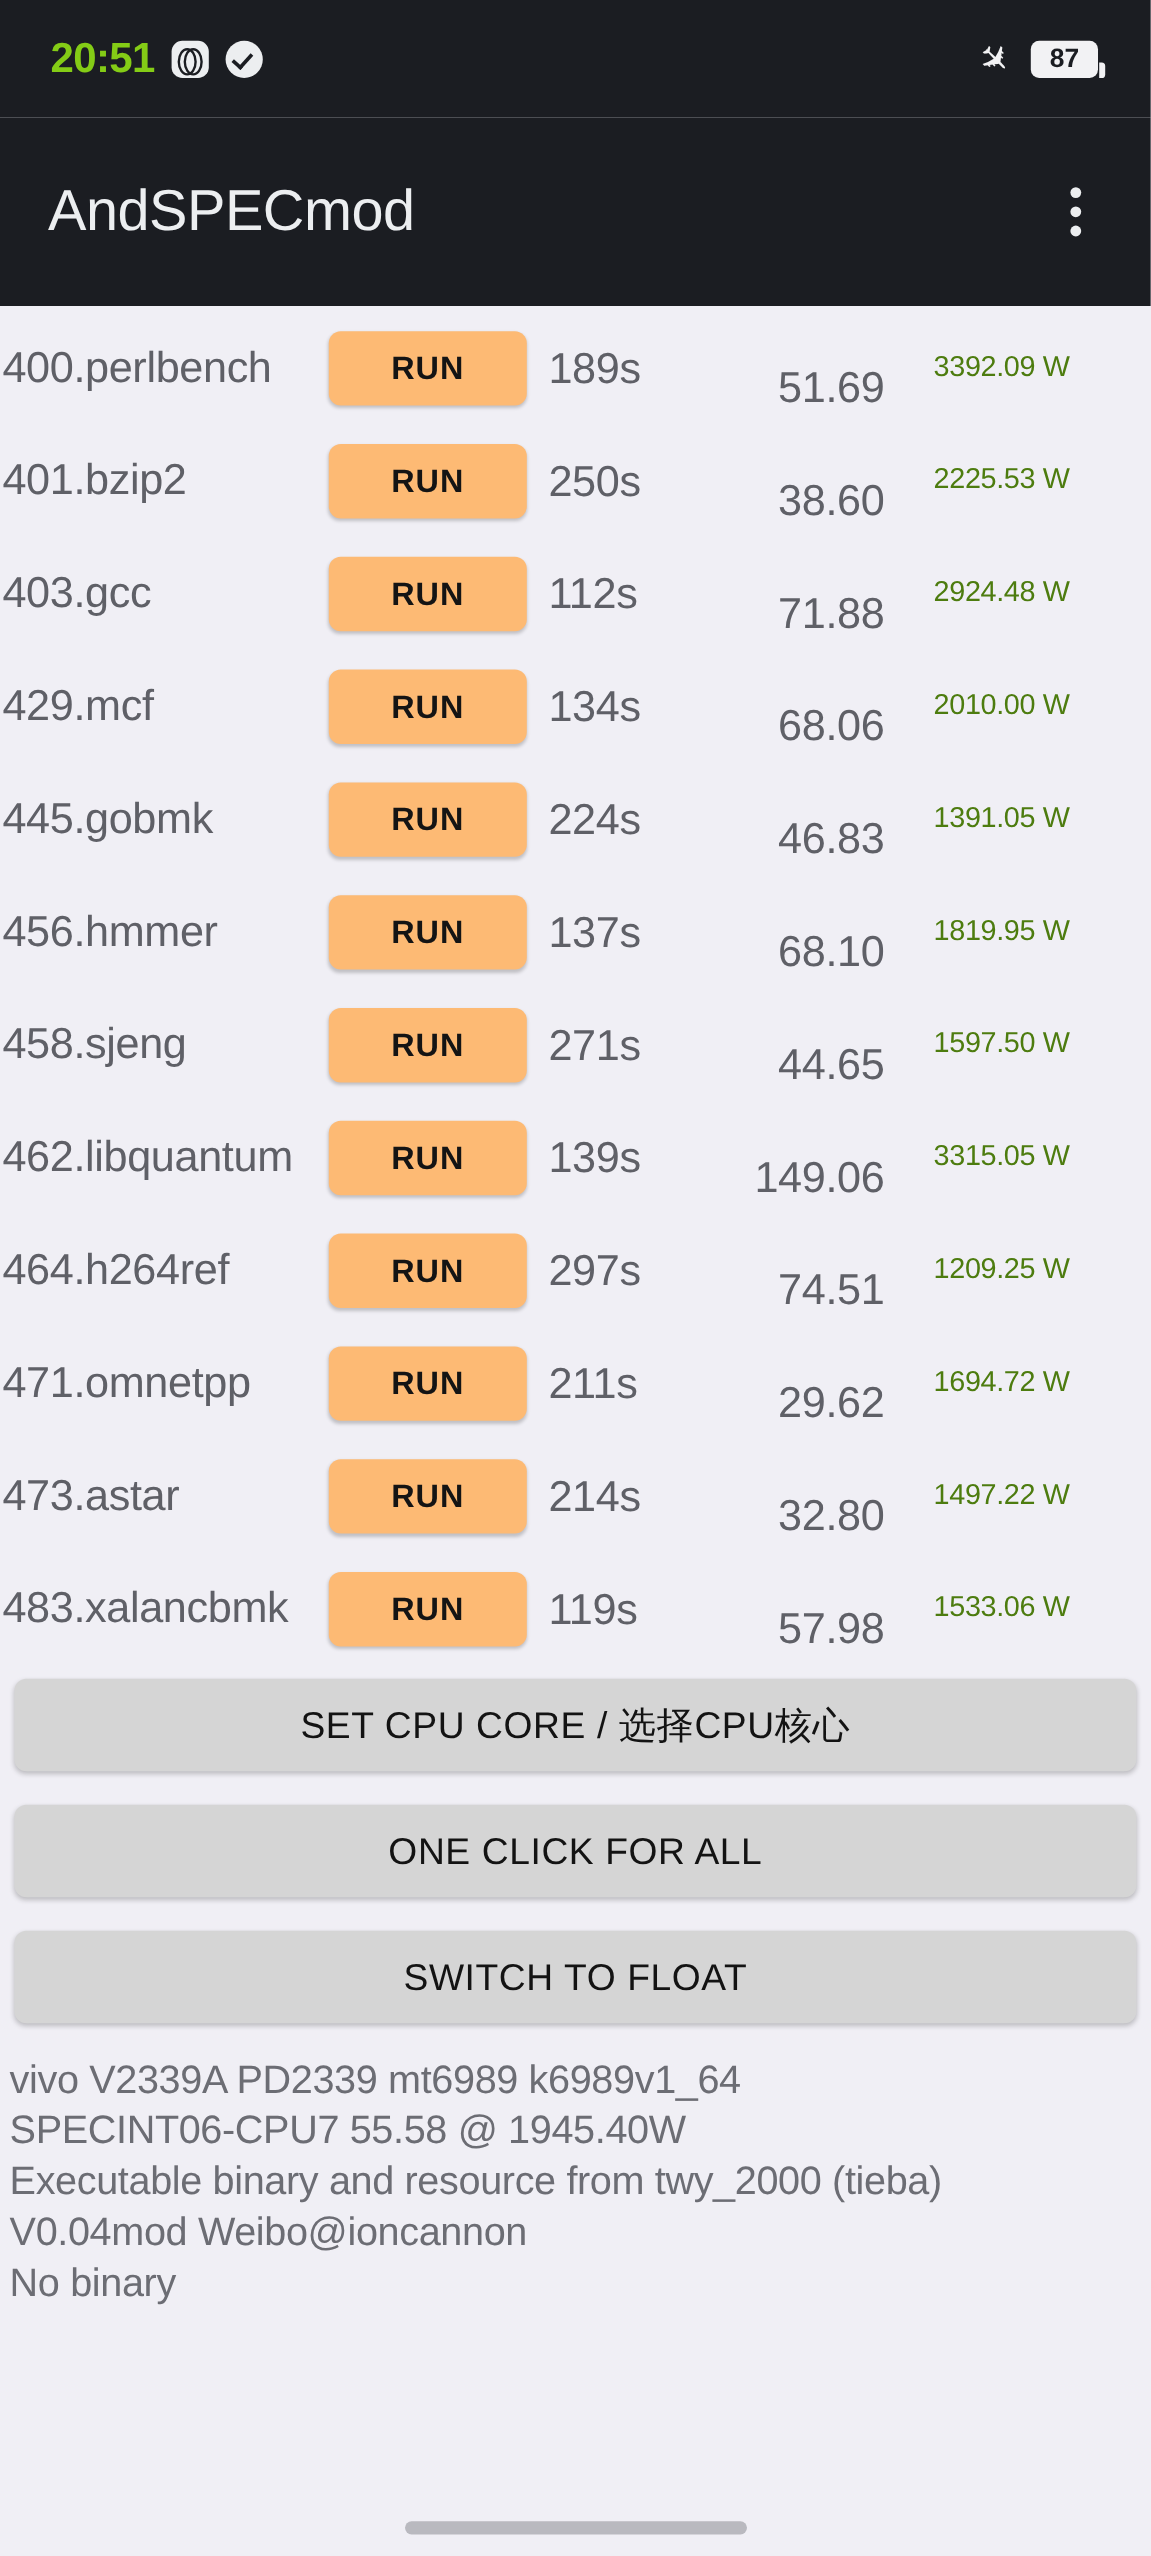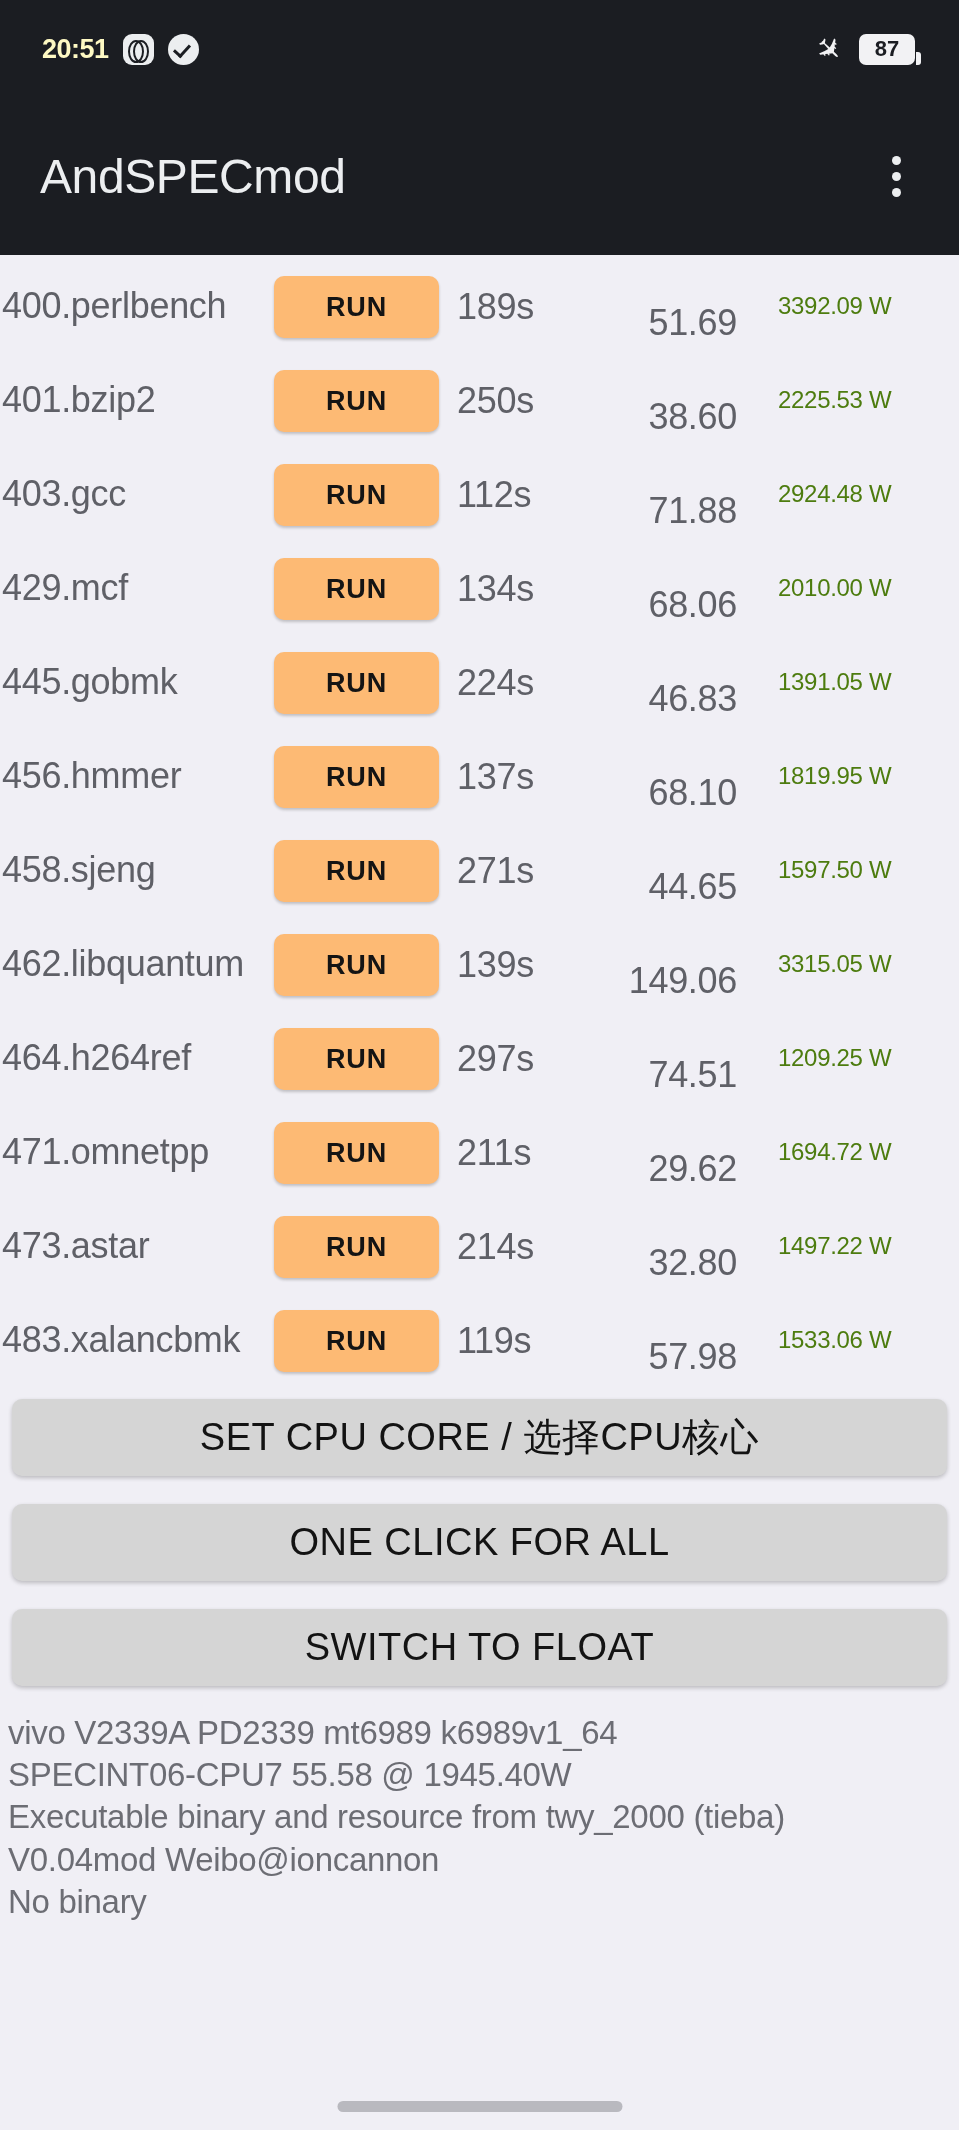--- a/index.html
+++ b/index.html
@@ -30,22 +30,22 @@
     justify-content: space-between;
     padding: 0 38px 0 42px;
     flex: none;
   }
   .status-left {
     display: flex;
     align-items: center;
     gap: 14px;
   }
   .clock {
-    color: #fef9c3;
-    font-size: 27px;
+    color: #84cc16;
+    font-size: 35px;
     font-weight: bold;
     letter-spacing: -0.5px;
   }
   .icon-dualsim {
     width: 31px; height: 31px;
     background: #eceef0;
     border-radius: 9px;
     position: relative;
   }
   .icon-dualsim::before,
@@ -215,21 +215,21 @@
     margin-top: 4px;
   }
   .action-btn {
     width: 100%;
     height: 77px;
     background: #d5d5d5;
     border: none;
     border-radius: 10px;
     color: #131313;
     font-family: "Liberation Sans", sans-serif;
-    font-size: 38px;
+    font-size: 31px;
     letter-spacing: 0.5px;
     box-shadow: 0 2px 4px rgba(0,0,0,0.22);
     cursor: pointer;
   }
 
   
   .footer-info {
     padding: 26px 8px 0 8px;
     flex: none;
   }

